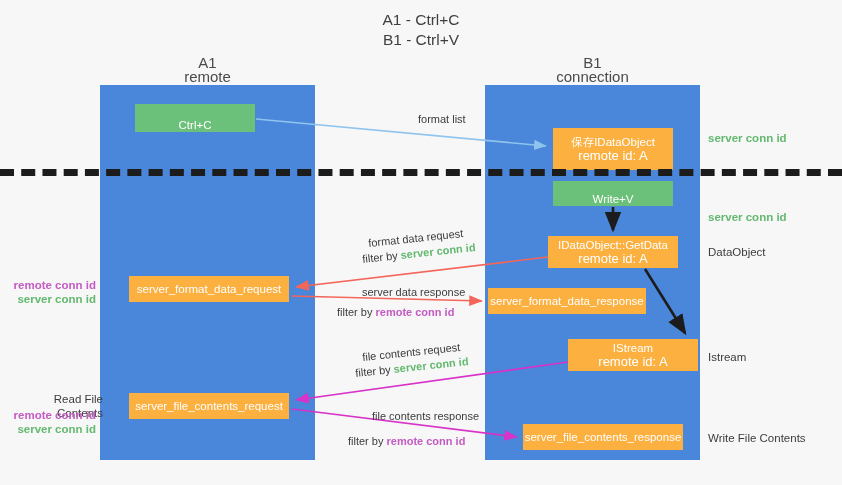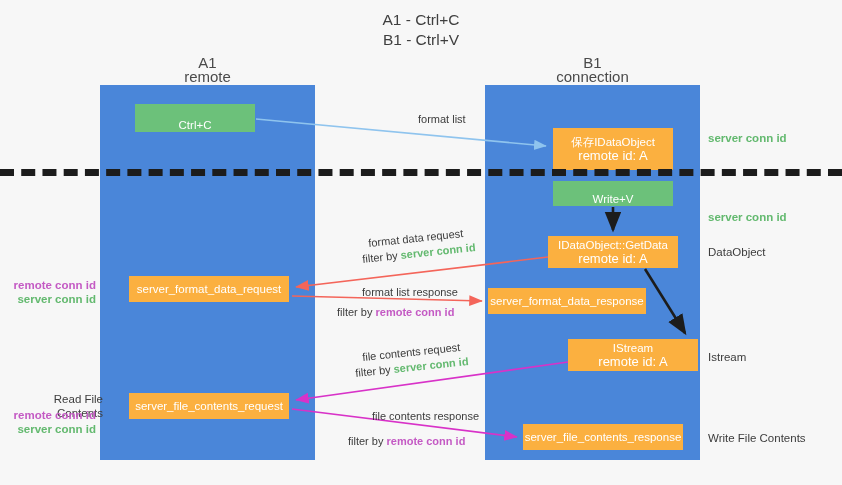--- a/index.html
+++ b/index.html
@@ -183,21 +183,21 @@
 
   <div id="divider"></div>
 
   <div class="cap" id="cap-format-list">format list</div>
 
   <div class="cap" id="cap-fdreq-1">format data request</div>
   <div class="cap" id="cap-fdreq-2">
     <span>filter by </span><span class="hl-g">server conn id</span>
   </div>
 
-  <div class="cap" id="cap-fdresp-1">format list response</div>
+  <div class="cap" id="cap-fdresp-1">server data response</div>
   <div class="cap" id="cap-fdresp-2">
     <span>filter by </span><span class="hl-p">remote conn id</span>
   </div>
 
   <div class="cap" id="cap-fcreq-1">file contents request</div>
   <div class="cap" id="cap-fcreq-2">
     <span>filter by </span><span class="hl-g">server conn id</span>
   </div>
 
   <div class="cap" id="cap-fcresp-1">file contents response</div>

